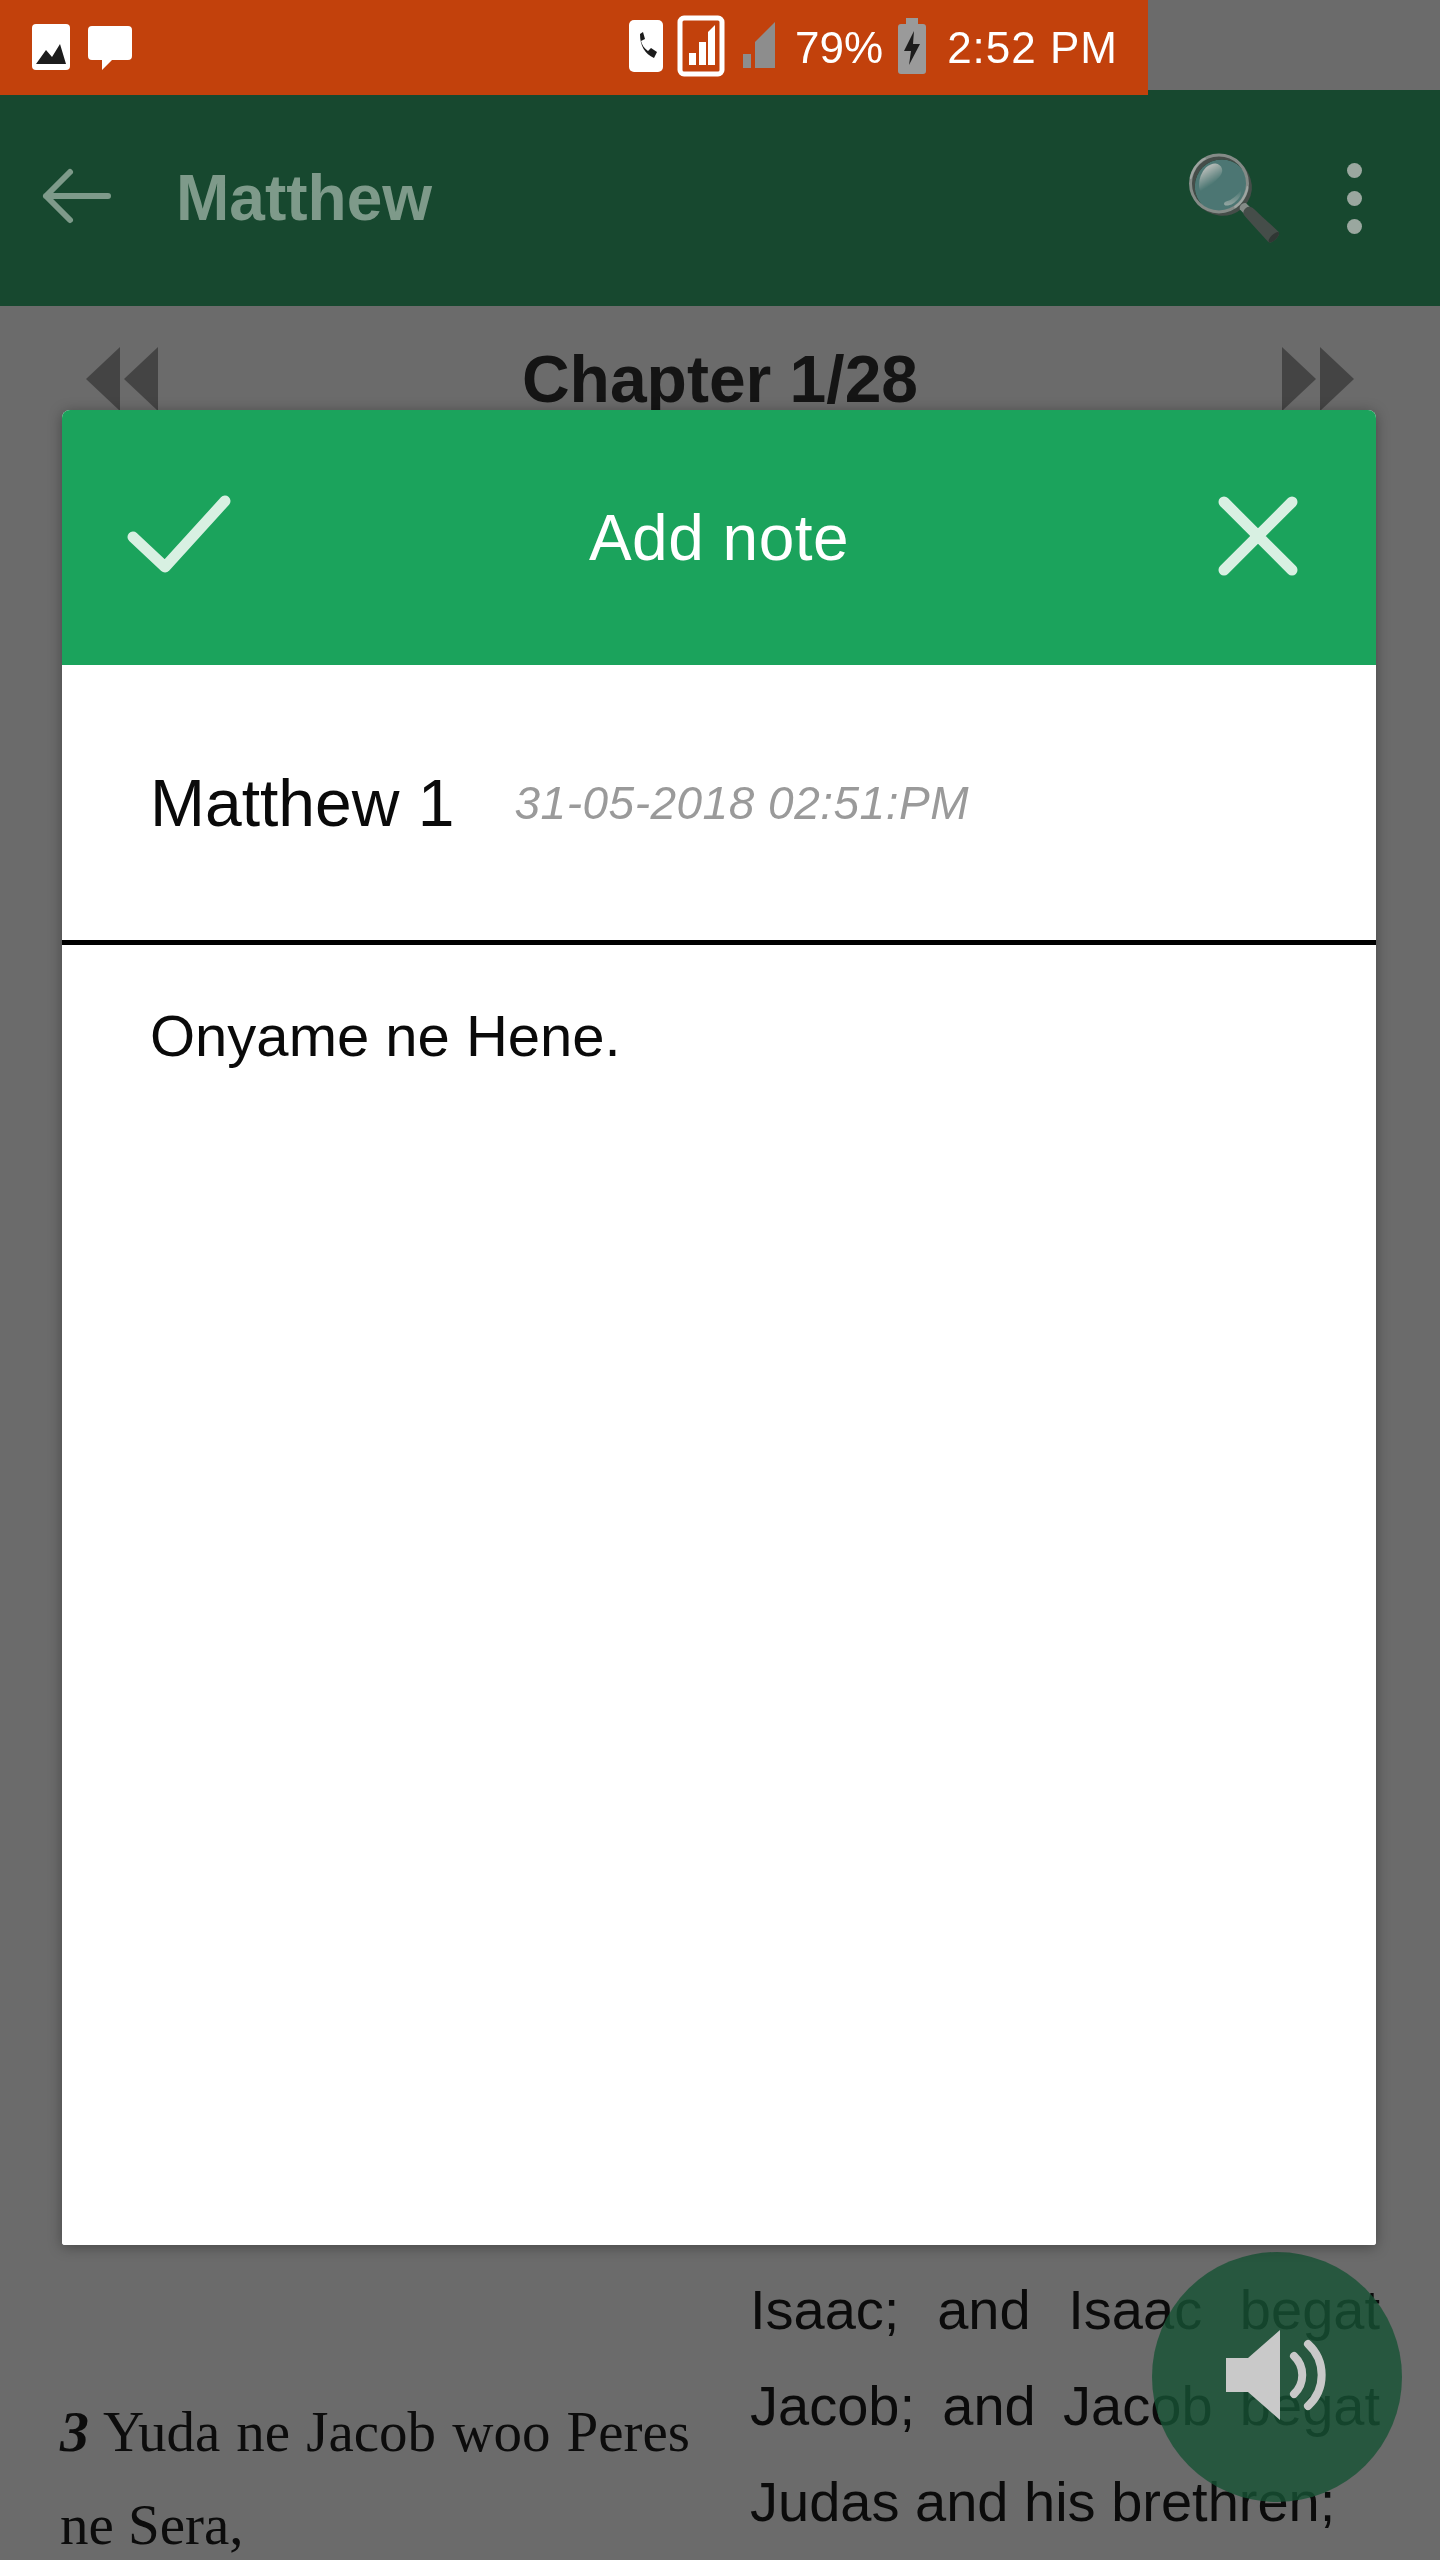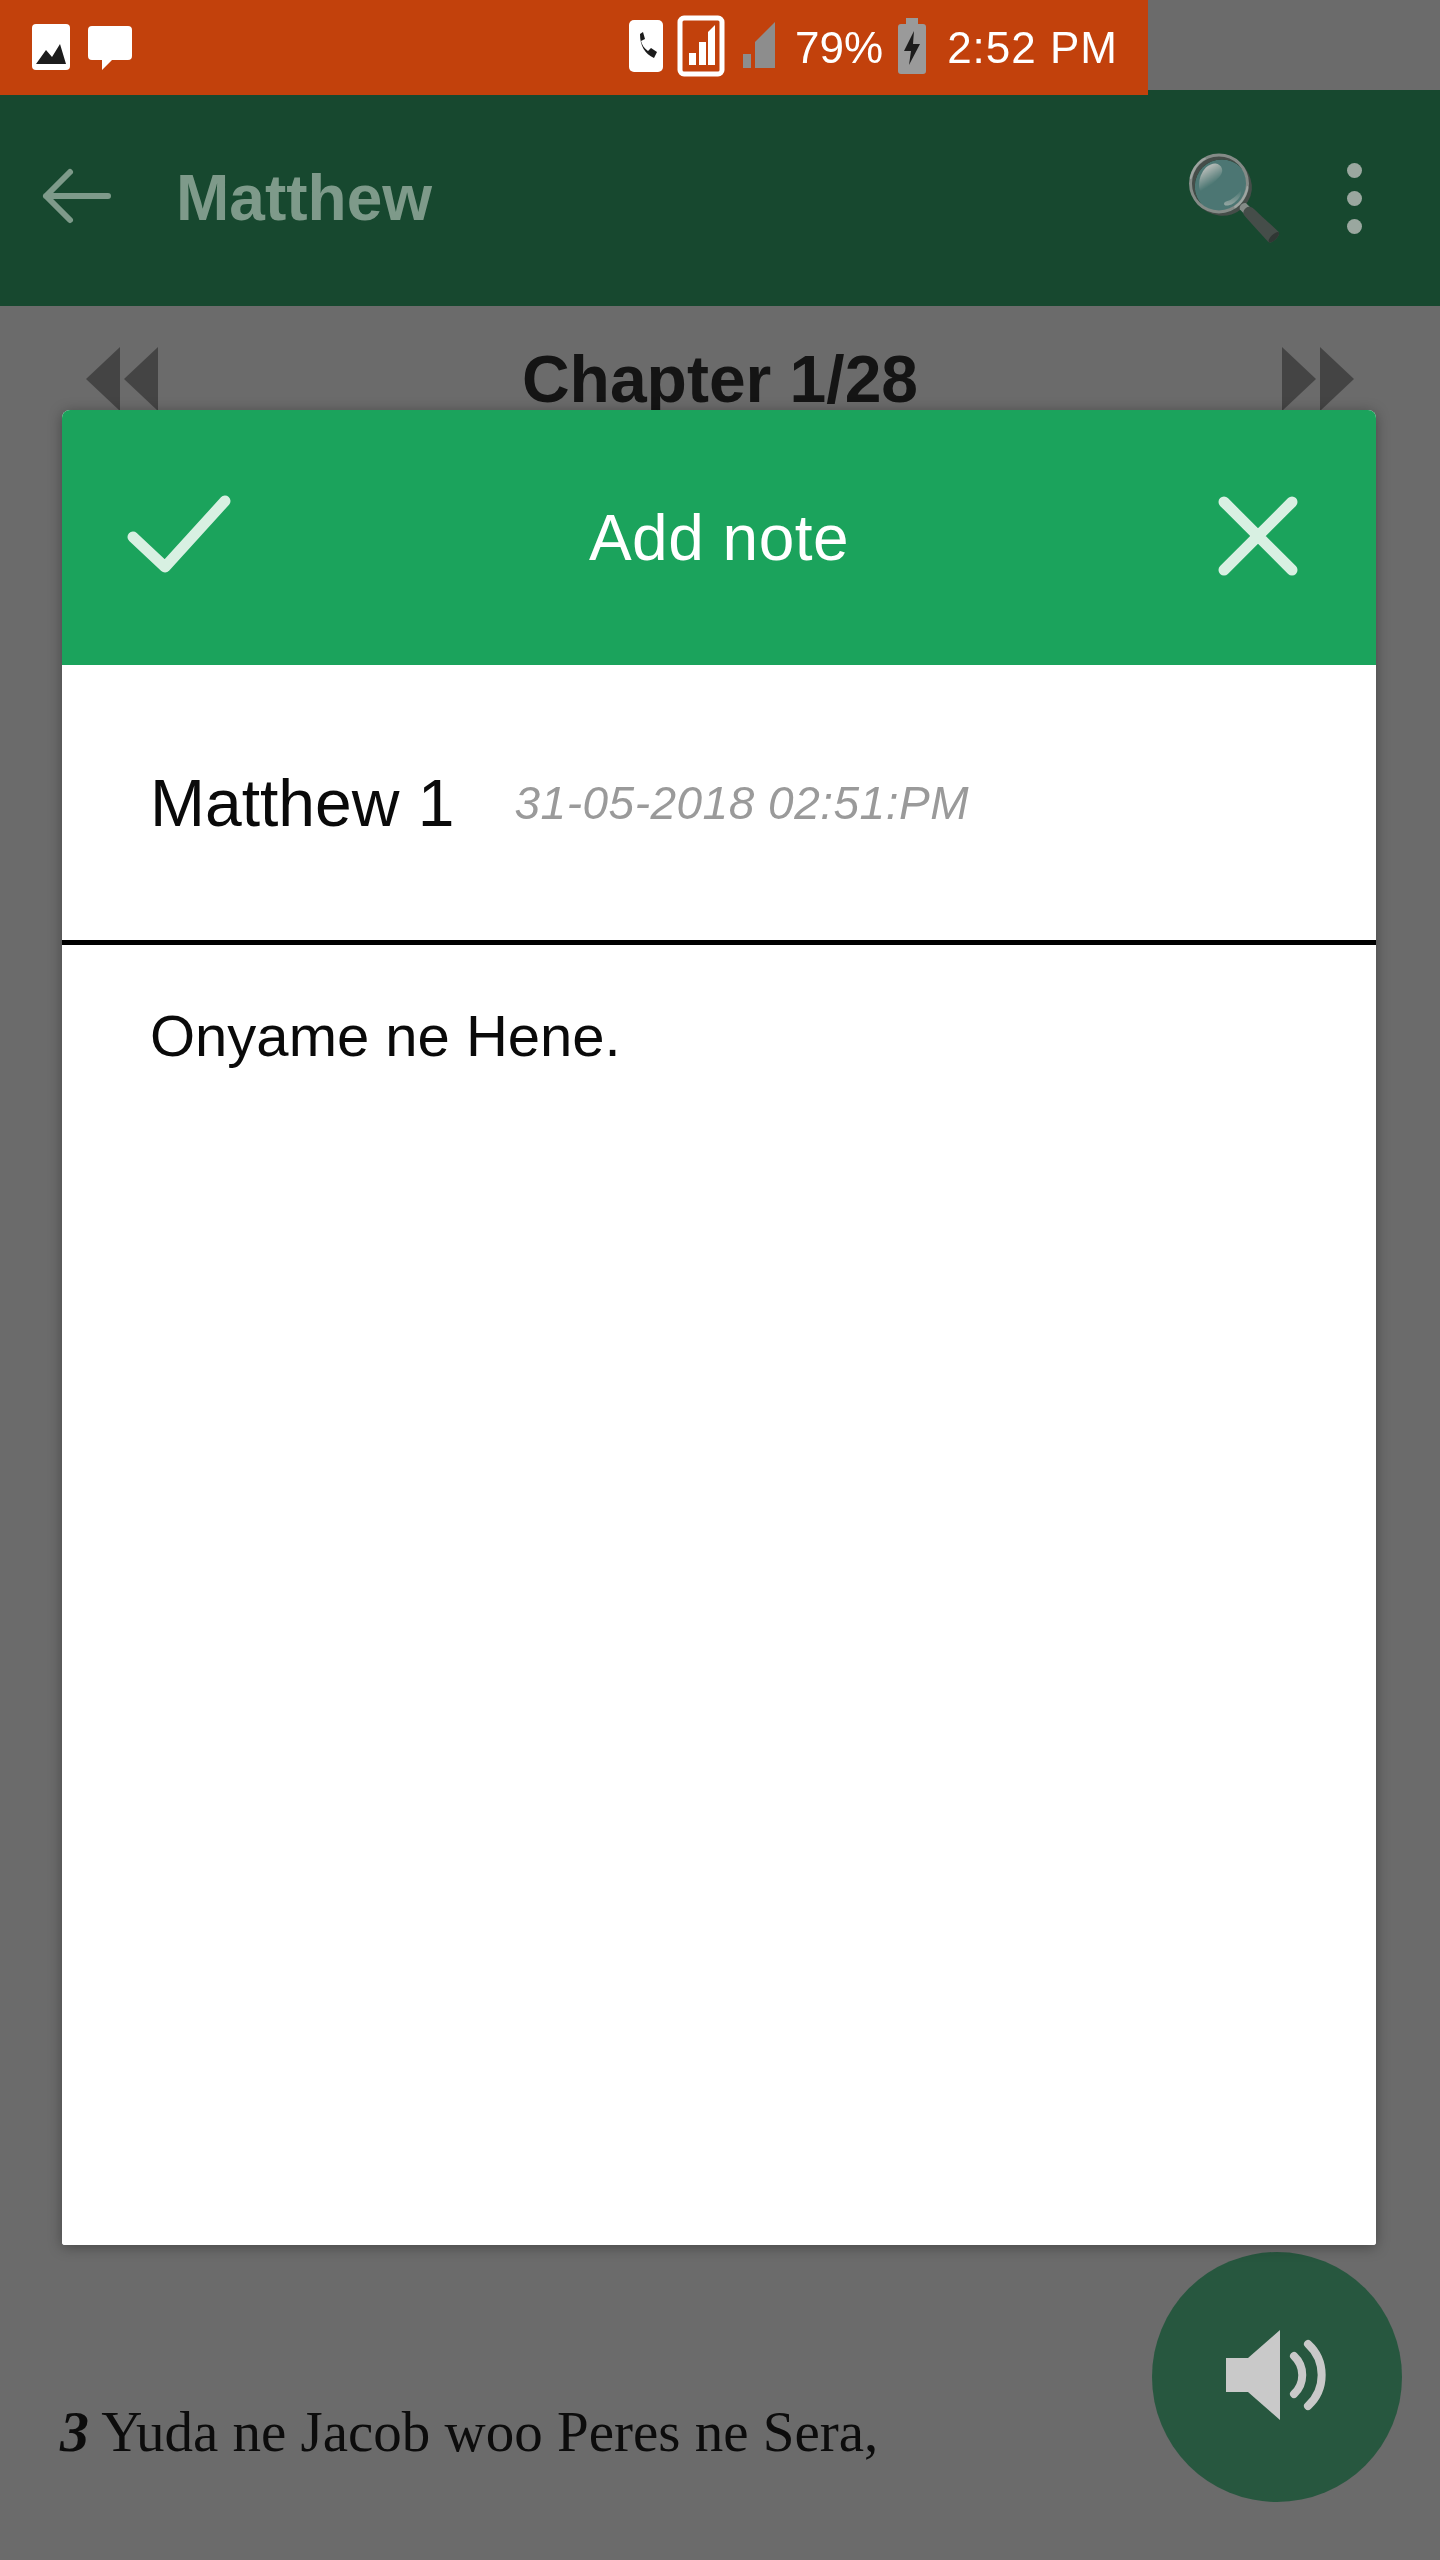--- a/index.html
+++ b/index.html
@@ -133,20 +133,21 @@
         <span></span>
         <span></span>
       </div>
   </div>
 
   <div class="bible">
     <div class="bible-col left">
       <span class="vnum">3</span>
       <span>Yuda ne Jacob woo Peres ne Sera,</span>
     </div>
+    <div class="bible-col right">Isaac; and Isaac begat Jacob; and Jacob begat Judas and his brethren;</div>
   </div>
 
   <div class="fab">
     <span>
       <svg width="118" height="110" viewBox="0 0 118 110">
         <path d="M8 38 h22 L62 10 v90 L30 72 H8 Z" fill="#c9c9c9"></path>
         <path d="M76 36 a26 26 0 0 1 0 38" stroke="#c9c9c9" stroke-width="8" fill="none" stroke-linecap="round"></path>
         <path d="M90 24 a42 42 0 0 1 0 62" stroke="#c9c9c9" stroke-width="8" fill="none" stroke-linecap="round"></path>
       </svg>
     </span>

